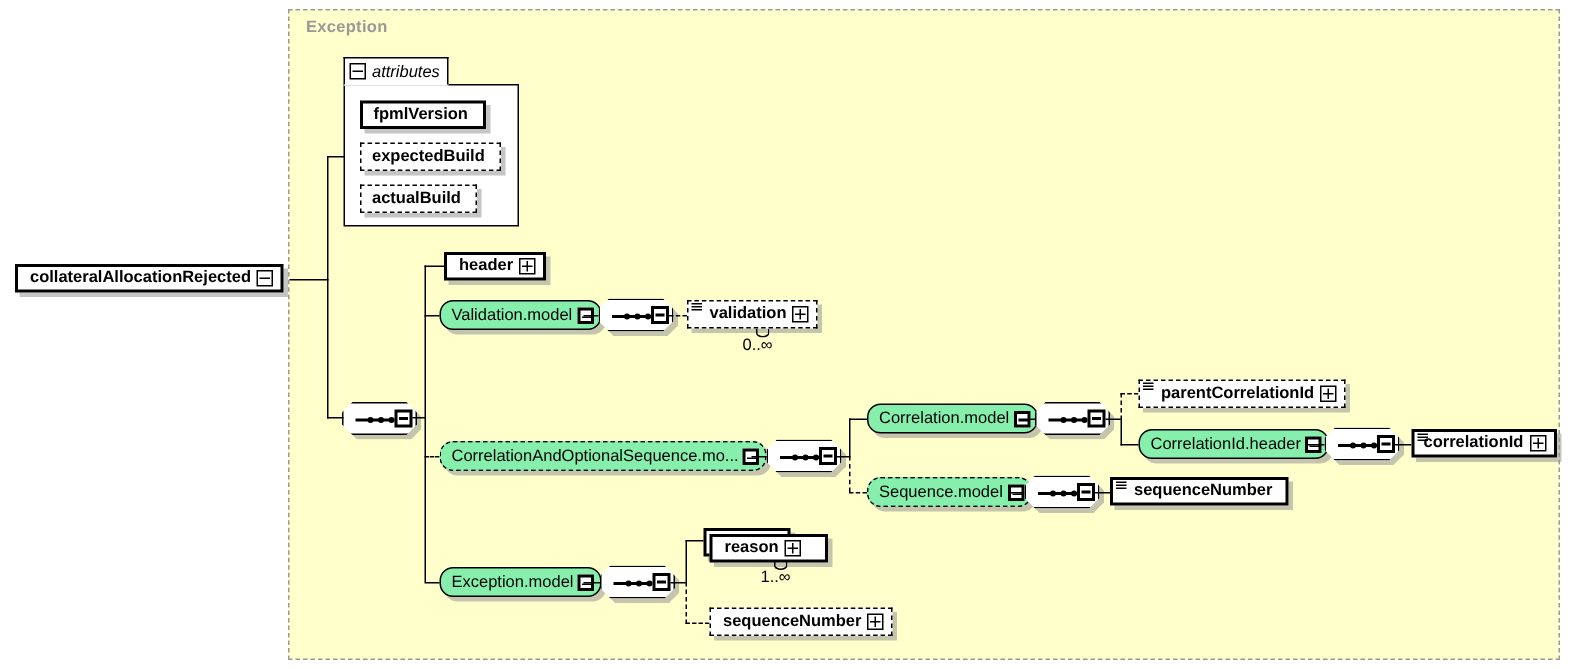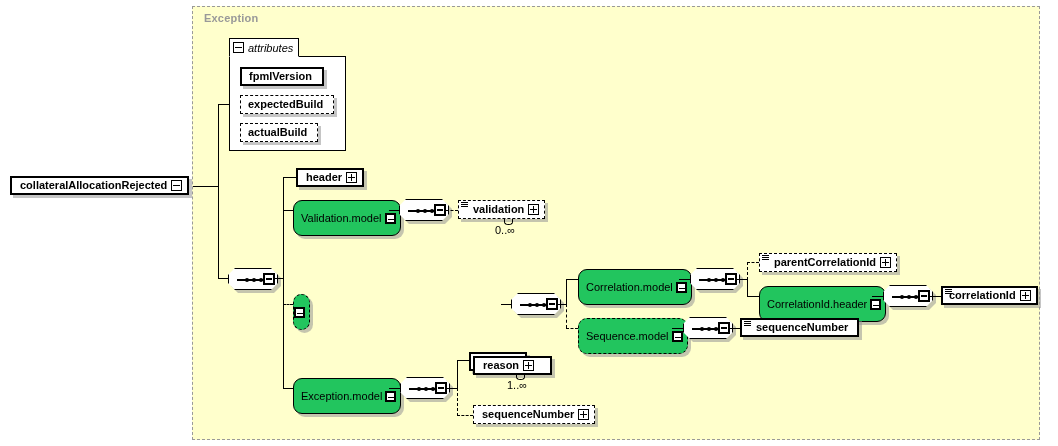--- a/index.html
+++ b/index.html
@@ -116,22 +116,22 @@
     color: #000;
     white-space: nowrap;
     padding: 0 4px;
     line-height: 1;
   }
   .node .pm { margin-right: 2px; }
 
   
   .model {
     position: absolute;
-    height: 36px;
-    background: #22c55e;
+    height: 20px;
+    background: #86efac;
     box-sizing: border-box;
     display: flex;
     align-items: center;
     border-radius: 9px;
     box-shadow: 3px 3px 0 0 rgba(150,150,150,0.55);
   }
   .model.solid  { border: 1px solid #000; }
   .model.dashed { border: 1px dashed #000; }
   .model .lbl {
     font-size: 11px;
@@ -339,20 +339,21 @@
       <span></span>
     </span>
   <span class="lbl">validation</span>
   <span class="pm plus"></span>
 </div>
 <div class="card-tick" style="left:504px; top:219px;"></div>
 <div class="card" style="left:495px; top:224px;">0..∞</div>
 
 <div class="dline-h" style="left:283px; top:304px; width:10px;"></div>
 <div class="model dashed" style="left:293px; top:294px; padding-right:2px;">
+  <span class="lbl">CorrelationAndOptionalSequence.mo...</span>
   <span class="pm"></span>
 </div>
 <div class="line hline" style="left:501px; top:304px; width:10px;"></div>
 
 <div class="seq-shadow" style="left:514px; top:296px;"></div>
 <div class="seq" style="left:511px; top:293px;">
   <div class="seq-dots">
       <i></i>
       <i></i>
       <i></i>

